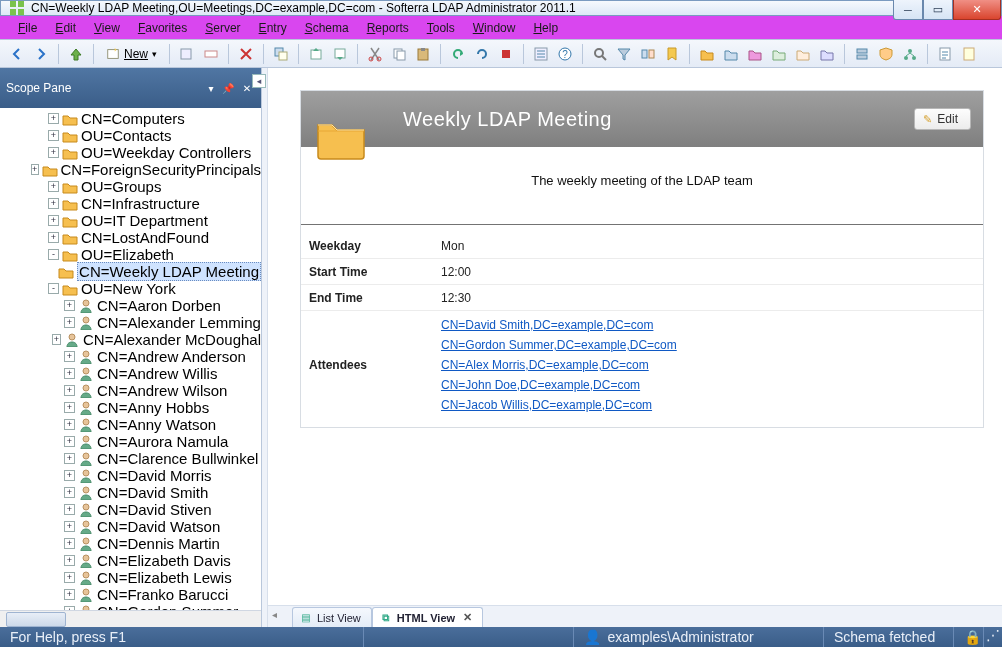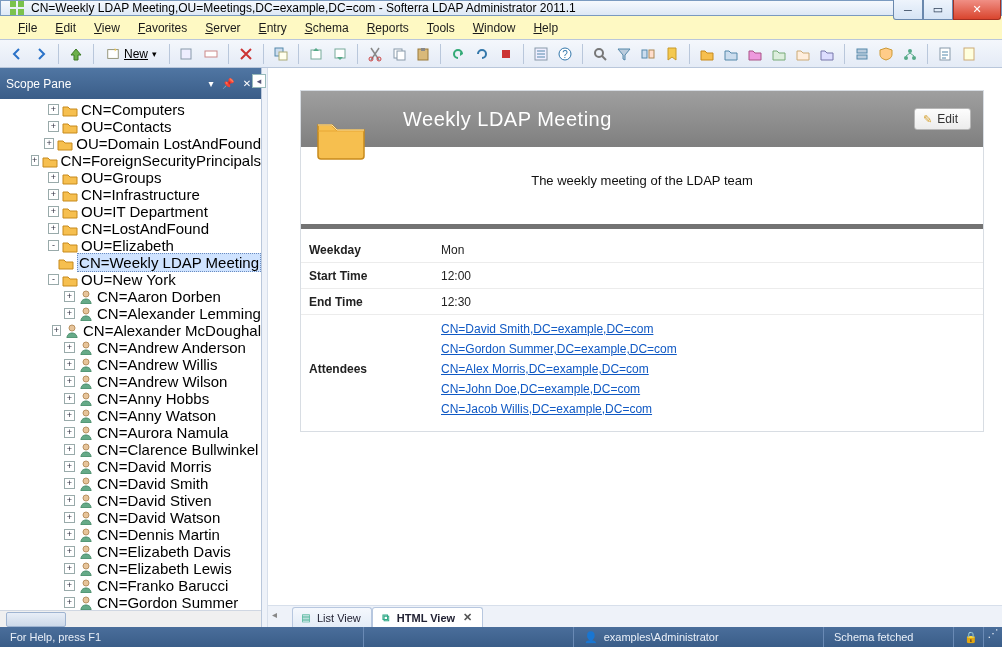--- a/index.html
+++ b/index.html
@@ -10,37 +10,37 @@
 .titlebar .app-icon { width:16px; height:16px; display:inline-block; margin-right:6px; }
 .app-icon svg { display:block; }
 .titlebar .title-text { font-size: 12px; color: #000; flex:1; }
 .win-controls { display:flex; align-items:flex-start; height:100%; }
 .win-btn { width:30px; height:20px; margin-top:-1px; border:1px solid #6a88ad; border-top:none; background: linear-gradient(#eef4fc,#d6e4f5); display:flex; align-items:center; justify-content:center; font-size:11px; color:#2c3e55; }
 .win-btn.min { border-top-left-radius:0; border-bottom-left-radius:3px; }
 .win-btn.max { border-radius:0; }
 .win-btn.close { width:48px; background: linear-gradient(#f08f85,#d9452e); color:#fff; border-color:#a52f21; border-bottom-right-radius:3px; }
 
 
-.menubar { height:24px; background:#fef9c3; border-bottom:1px solid #b9c7db; display:flex; align-items:center; padding-left:10px; gap:2px; }
+.menubar { height:24px; background:#d946ef; border-bottom:1px solid #b9c7db; display:flex; align-items:center; padding-left:10px; gap:2px; }
 .menu-item { padding:3px 8px; color:#1a1a1a; cursor:default; }
 .menu-item u { text-decoration: underline; }
 
 
 .toolbar { height:28px; background: linear-gradient(#f4f7fc,#e4ebf6); border-bottom:1px solid #b9c7db; display:flex; align-items:center; padding-left:6px; gap:2px; overflow:hidden;}
 .tb { width:22px; height:22px; display:flex; align-items:center; justify-content:center; border:1px solid transparent; border-radius:2px; font-size:12px; color:#4a6; }
 .sep { width:1px; height:20px; background:#b9c7db; margin:0 4px; }
 .tb-text { height:22px; display:flex; align-items:center; padding:0 6px; gap:4px; }
 .tb svg { width:16px; height:16px; }
 
 
 .body { display:flex; height: calc(100% - 30px - 24px - 28px - 20px); }
 
 
 .scope-pane { width:262px; background:#fff; border-right:1px solid #b9c7db; display:flex; flex-direction:column; }
-.scope-header { height:31px; background: linear-gradient(#5076a3,#3a5d88); color:#fff; display:flex; align-items:center; padding:0 6px; font-size:12px; }
+.scope-header { height:40px; background: linear-gradient(#5076a3,#3a5d88); color:#fff; display:flex; align-items:center; padding:0 6px; font-size:12px; }
 .scope-header .spacer { flex:1; }
 .scope-header .hbtn { width:16px; height:16px; margin-left:2px; display:flex; align-items:center; justify-content:center; font-size:10px; cursor:default; }
 .tree-wrap { flex:1; overflow-y:auto; overflow-x:hidden; position:relative; }
 .tree { padding: 2px 0 2px 0; }
 .tree-item { display:flex; align-items:center; height:17px; padding-left:0; white-space:nowrap; }
 .indent { display:inline-block; }
 .expander { width:11px; height:11px; border:1px solid #9aa; background:#fff; display:inline-flex; align-items:center; justify-content:center; font-size:9px; line-height:1; color:#334; margin-right:3px; cursor:default; }
 .expander.blank { border:none; background:none; }
 .ticon { width:16px; height:14px; margin-right:3px; display:inline-flex; align-items:center; justify-content:center; }
 .tlabel { font-size:15px; color:#000000; }
@@ -55,38 +55,38 @@
 
 
 .main { flex:1; display:flex; flex-direction:column; background:#fff; }
 .doc-area { flex:1; padding: 14px 18px 14px 32px; overflow:auto; }
 .card { border:1px solid #d8dde3;margin-top:8px; }
 .card-header { height:56px; background:linear-gradient(#9f9f9f,#7f7f7f); display:flex; align-items:center; padding:0 12px; position:relative; }
 .card-header .big-icon { width:56px; height:56px; position:relative; top:18px; margin-right:30px; }
 .card-title { color:#fff; font-size:20px; letter-spacing:0.5px; margin-left:4px; flex:1; }
 .edit-btn { background:linear-gradient(#fdfdfd,#ececec); border:1px solid #b7b7b7; border-radius:3px; height:22px; padding:0 12px 0 8px; display:flex; align-items:center; gap:5px; font-size:12px; color:#333; }
 .edit-btn .pencil { color:#d8a63a; font-size:11px; }
-.card-desc { text-align:center; padding:26px 10px 36px; font-size:13px; color:#111; border-bottom:5px solid #737373; }
+.card-desc { text-align:center; padding:26px 10px 36px; font-size:13px; color:#111; border-bottom:1px solid #737373; }
 .props { padding: 8px 0; }
 .prow { display:flex; align-items:center; min-height:26px; border-bottom:1px solid #ececec; }
 .prow:last-child { border-bottom:0; }
 .pkey { width:140px; padding-left:8px; font-weight:bold; font-size:12px; color:#222; }
 .pval { font-size:12px; color:#222; padding:4px 0; }
 .pval a { color:#1059c4; text-decoration:underline; display:block; line-height:20px; }
 
 
 .bottom-tabs { height:22px; background:#eef2f9; display:flex; align-items:flex-end; padding-left:24px; gap:0; border-top:1px solid #d7dfeb; position:relative; }
 .bottom-tabs .left-arrow { position:absolute; left:4px; top:3px; font-size:10px; color:#888; }
 .btab { height:20px; padding:0 10px 0 6px; display:flex; align-items:center; gap:4px; border:1px solid #b7c7df; border-bottom:none; border-top-left-radius:3px; border-top-right-radius:3px; background:linear-gradient(#f5f8fd,#e3ecf7); font-size:11px; color:#223; }
 .btab.active { background:#fff; font-weight:bold; }
 .btab .ticon2 { width:14px; height:14px; display:inline-flex; align-items:center; justify-content:center; font-size:10px; }
 .btab .closex { font-size:11px; color:#555; margin-left:4px; }
 
 
-.statusbar { height:20px; background: linear-gradient(#4a6e9b,#3a5d88); color:#e9eff8; display:flex; align-items:flex-start; font-size:11px; }
+.statusbar { height:20px; background: linear-gradient(#4a6e9b,#3a5d88); color:#e9eff8; display:flex; align-items:flex-start; font-size:14px; }
 .statusbar .cell { padding:0 10px; border-right:1px solid #6a8ab5; height:100%; display:flex; align-items:center; }
 .statusbar .cell.flex { flex:1; }
 
 
 
 
 .folder-y { fill:#f6bf4f; stroke:#c78a1d; }
 </style>
 </head>
 <body>
@@ -355,21 +355,21 @@
             <span class="tlabel">OU=Contacts</span>
           </div>
           <div class="tree-item">
             <span class="indent" style="width: 48px;"></span>
             <span class="expander">+</span>
             <span class="ticon">
               <svg viewBox="0 0 16 14" width="16" height="14">
                 <path d="M1 4 h5 l2 2 h7 v7 h-14 Z" fill="#f6bf4f" stroke="#c78a1d"></path>
               </svg>
             </span>
-            <span class="tlabel">OU=Domain LostAndFound</span>
+            <span class="tlabel">OU=Weekday Controllers</span>
           </div>
           <div class="tree-item">
             <span class="indent" style="width: 48px;"></span>
             <span class="expander">+</span>
             <span class="ticon">
               <svg viewBox="0 0 16 14" width="16" height="14">
                 <path d="M1 4 h5 l2 2 h7 v7 h-14 Z" fill="#f6bf4f" stroke="#c78a1d"></path>
               </svg>
             </span>
             <span class="tlabel">CN=ForeignSecurityPrincipals</span>

